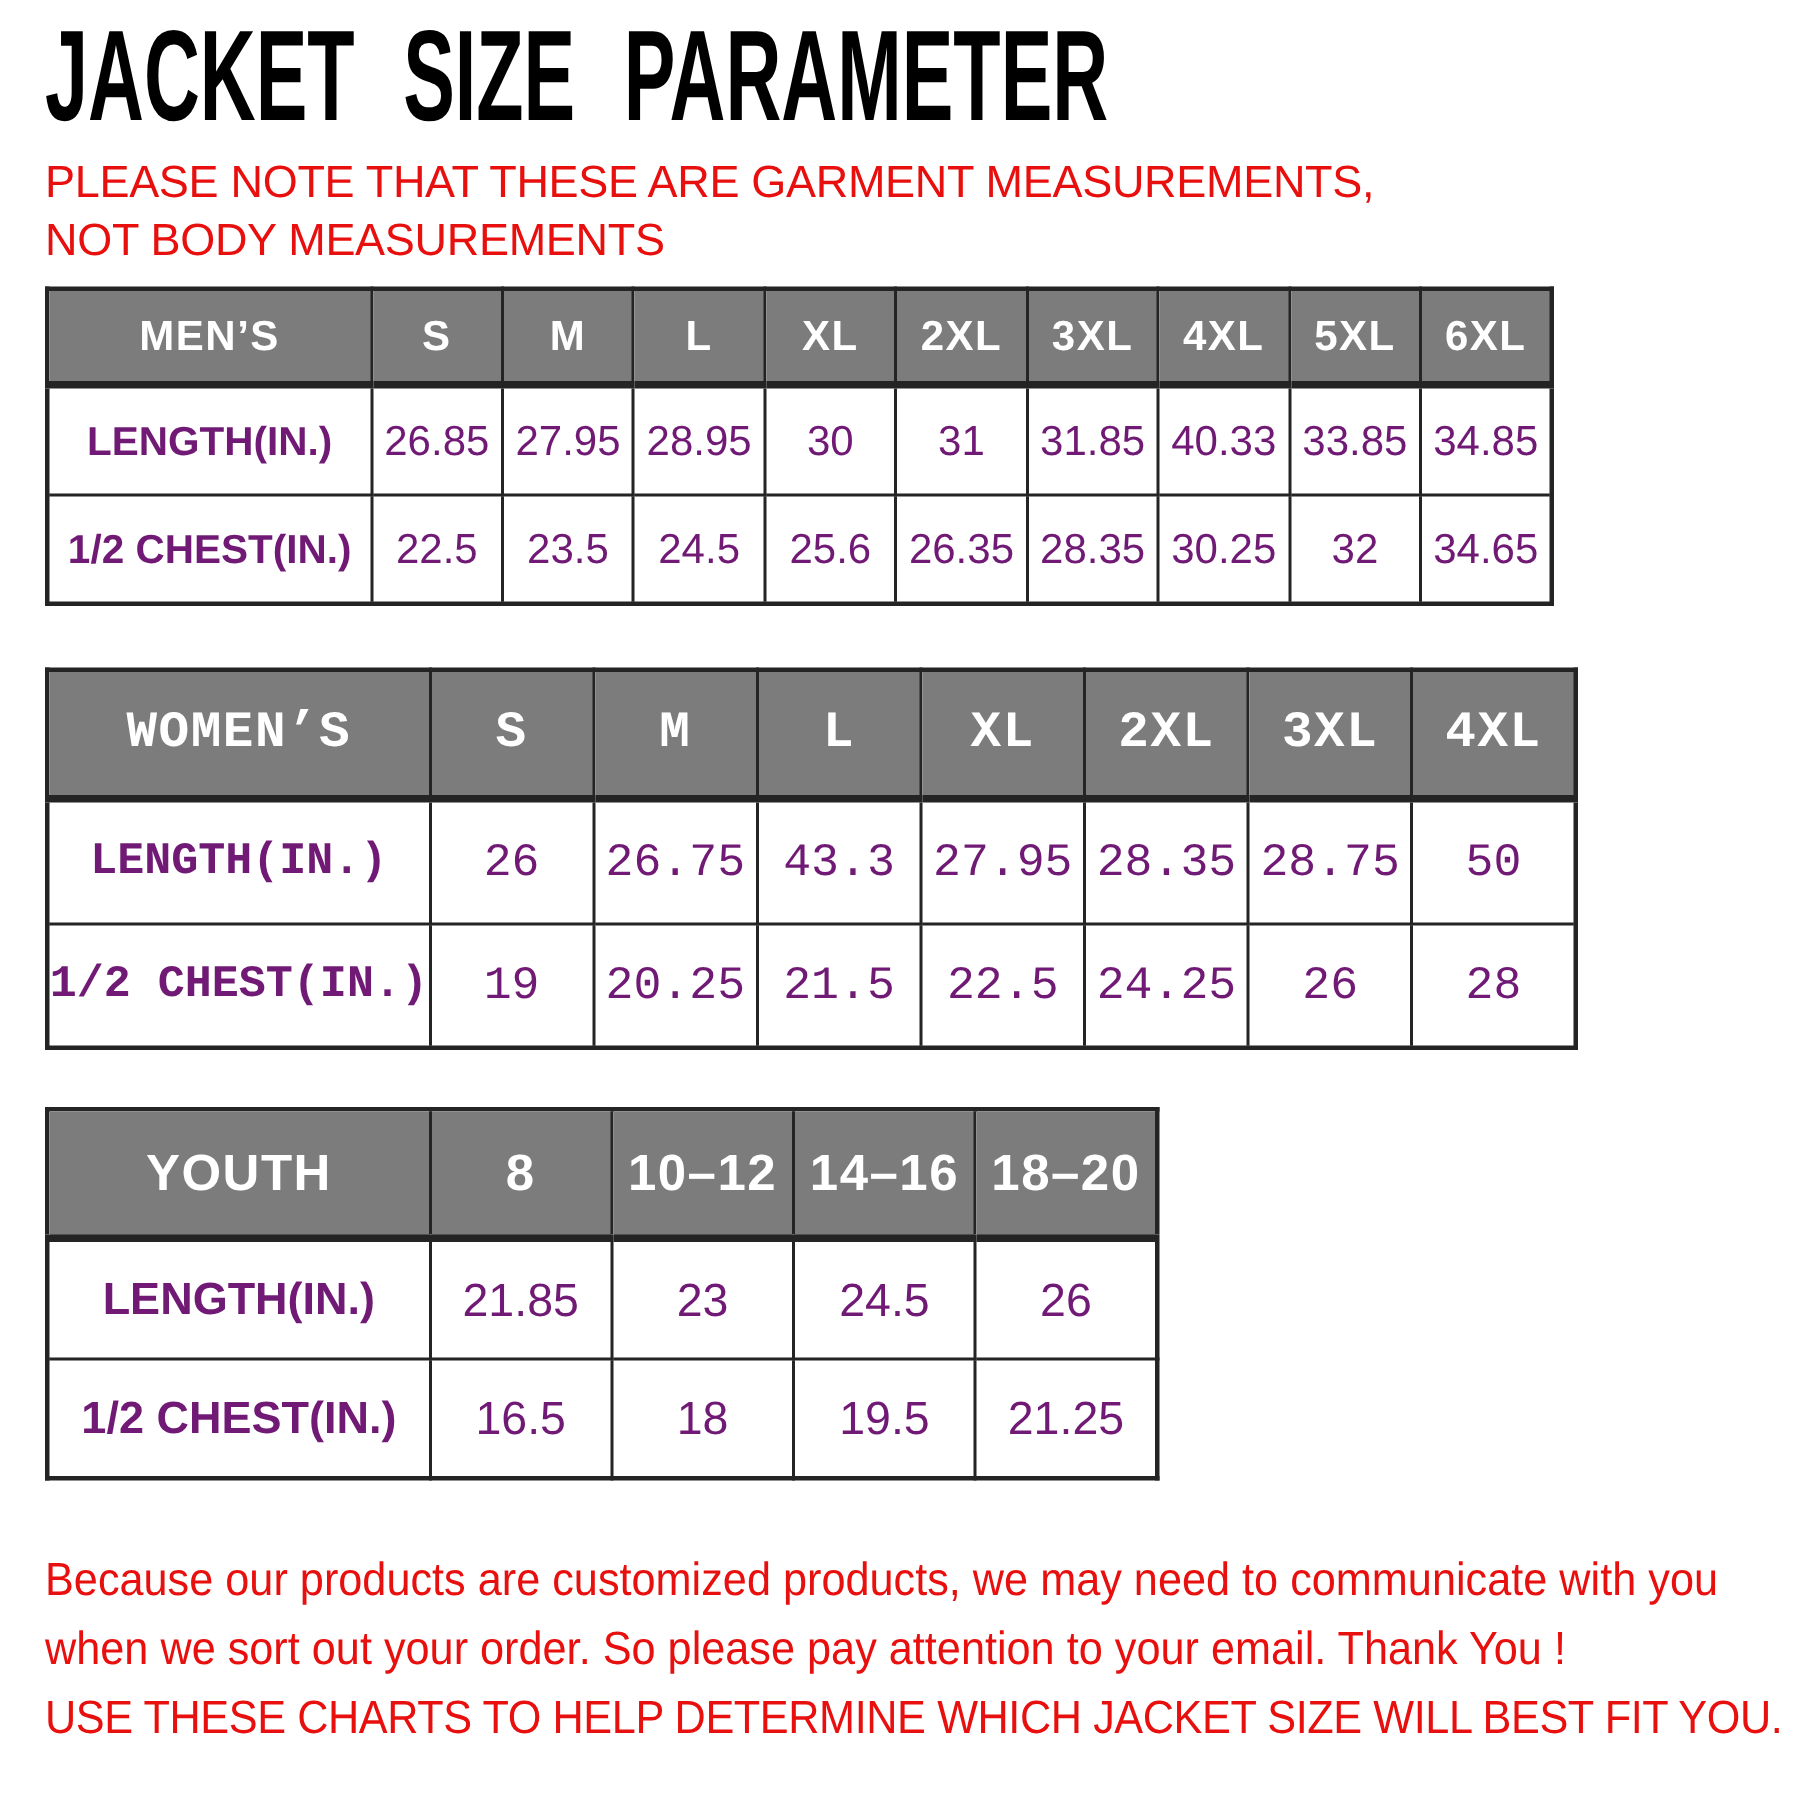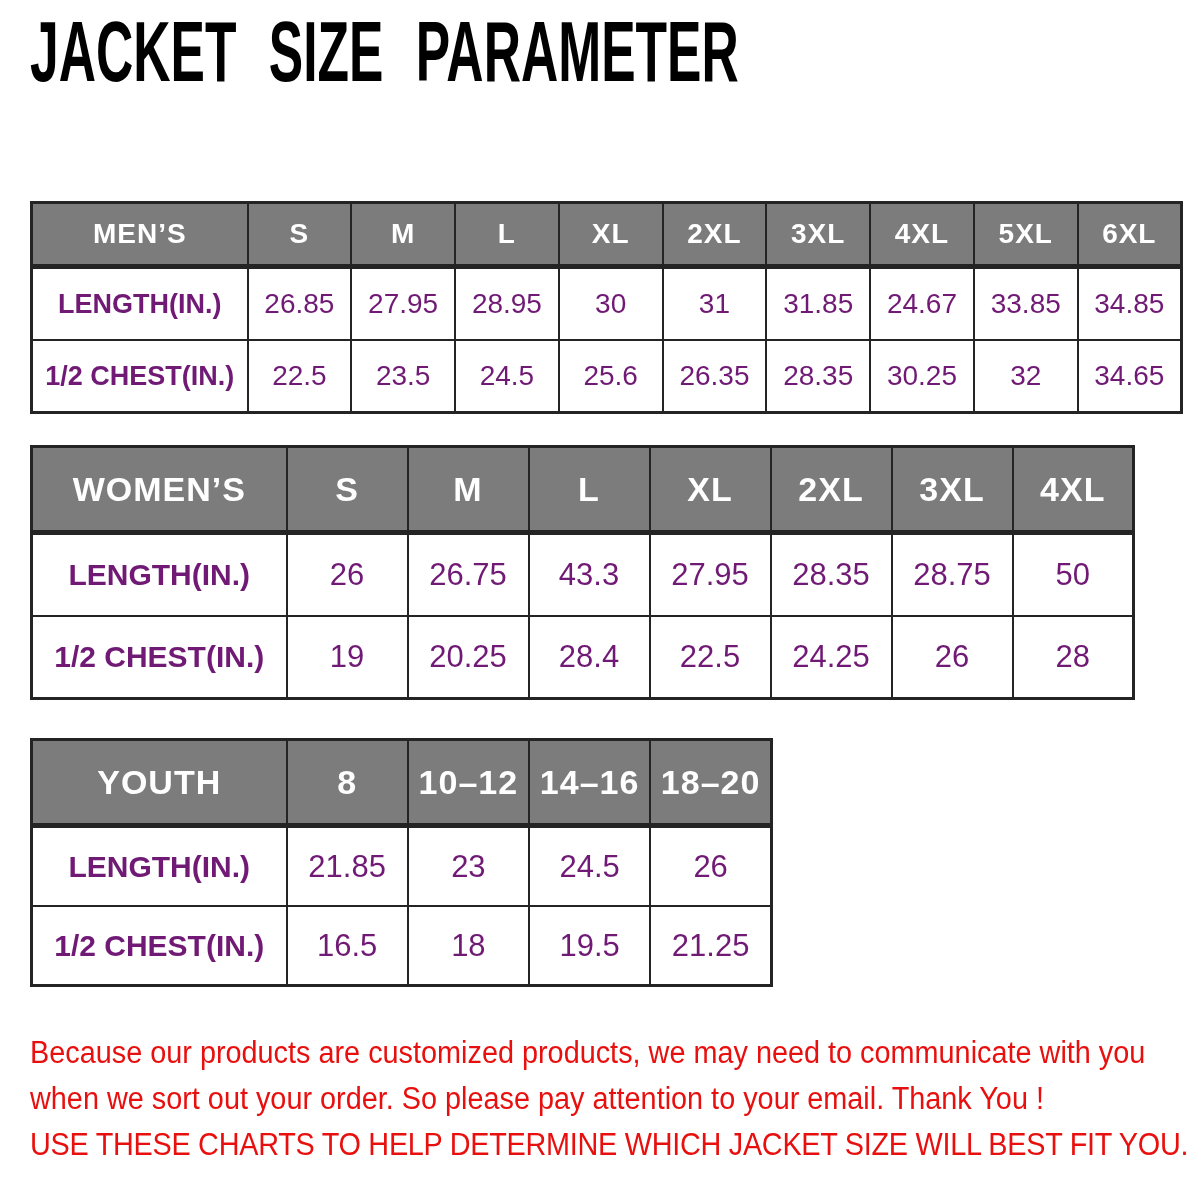--- a/index.html
+++ b/index.html
@@ -50,27 +50,27 @@
   table.size-table th {
     background: var(--gray, #7c7c7c);
     color: #ffffff;
     font-weight: bold;
     letter-spacing: 1px;
     border-bottom-width: 5px;
   }
   table.size-table td { color: #701a75; }
   table.size-table td.lbl { font-weight: bold; letter-spacing: 0px; }
 
-  .t0 { top: 201px; width: 1153px; }
+  .t0 { top: 191px; width: 1006px; }
   .t0 col.c-label { width: 216px; }
   .t0 th { height: 60px; font-size: 28px; }
   .t0 td { height: 70px; font-size: 28px; }
   .t0 td.lbl { font-size: 27px; }
 
-  .t1 { top: 445px; width: 1105px; }
+  .t1 { top: 445px; width: 1022px; font-family: Liberation Mono, monospace; }
   .t1 col.c-label { width: 255px; }
   .t1 th { height: 82px; font-size: 34px; }
   .t1 td { height: 80px; font-size: 31px; }
   .t1 td.lbl { font-size: 30px; }
 
   .t2 { top: 738px; width: 743px; padding-left: 20px; }
   .t2 col.c-label { width: 255px; }
   .t2 th { height: 82px; font-size: 34px; }
   .t2 td { height: 77px; font-size: 31px; }
   .t2 td.lbl { font-size: 30px; }
@@ -92,20 +92,21 @@
     letter-spacing: -0.3px;
   }
 </style>
 </head>
 <body>
 
 <div id="root">
 
   <h1 class="page-title">JACKET SIZE PARAMETER</h1>
 
+  <p class="subtitle">PLEASE NOTE THAT THESE ARE GARMENT MEASUREMENTS, NOT BODY MEASUREMENTS</p>
 
   <table class="size-table t0">
       <colgroup>
         <col class="c-label">
         <col>
         <col>
         <col>
         <col>
         <col>
         <col>
@@ -129,21 +130,21 @@
       </thead>
       <tbody>
         <tr>
           <td class="lbl">LENGTH(IN.)</td>
           <td>26.85</td>
           <td>27.95</td>
           <td>28.95</td>
           <td>30</td>
           <td>31</td>
           <td>31.85</td>
-          <td>24.67</td>
+          <td>40.33</td>
           <td>33.85</td>
           <td>34.85</td>
         </tr>
         <tr>
           <td class="lbl">1/2 CHEST(IN.)</td>
           <td>22.5</td>
           <td>23.5</td>
           <td>24.5</td>
           <td>25.6</td>
           <td>26.35</td>
@@ -186,21 +187,21 @@
           <td>43.3</td>
           <td>27.95</td>
           <td>28.35</td>
           <td>28.75</td>
           <td>50</td>
         </tr>
         <tr>
           <td class="lbl">1/2 CHEST(IN.)</td>
           <td>19</td>
           <td>20.25</td>
-          <td>28.4</td>
+          <td>21.5</td>
           <td>22.5</td>
           <td>24.25</td>
           <td>26</td>
           <td>28</td>
         </tr>
       </tbody>
     </table>
 
   <table class="size-table t2">
       <colgroup>

